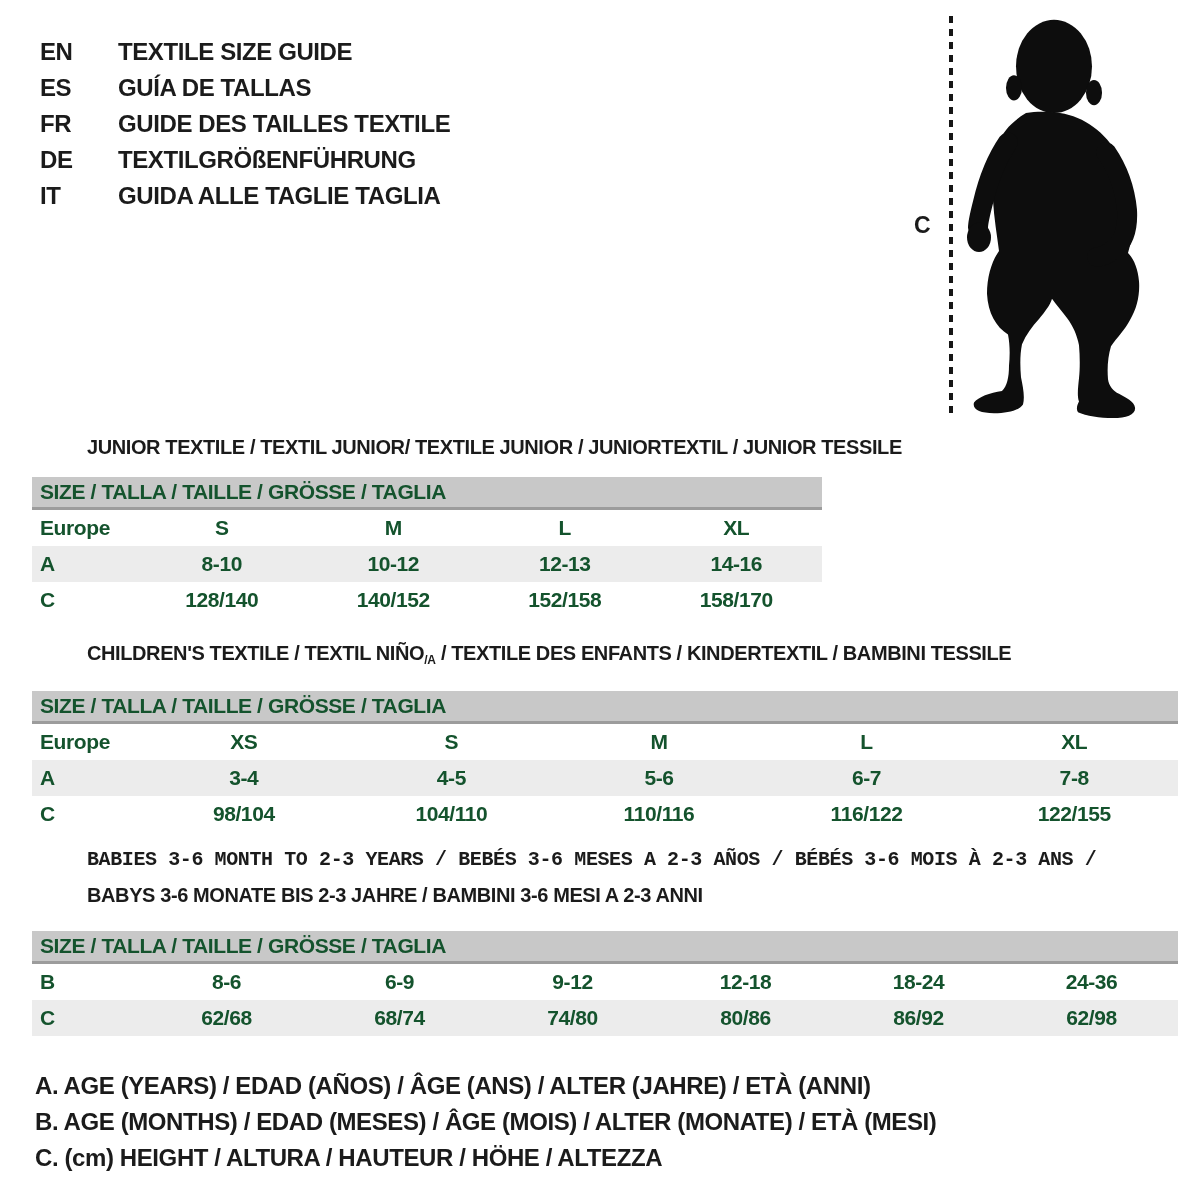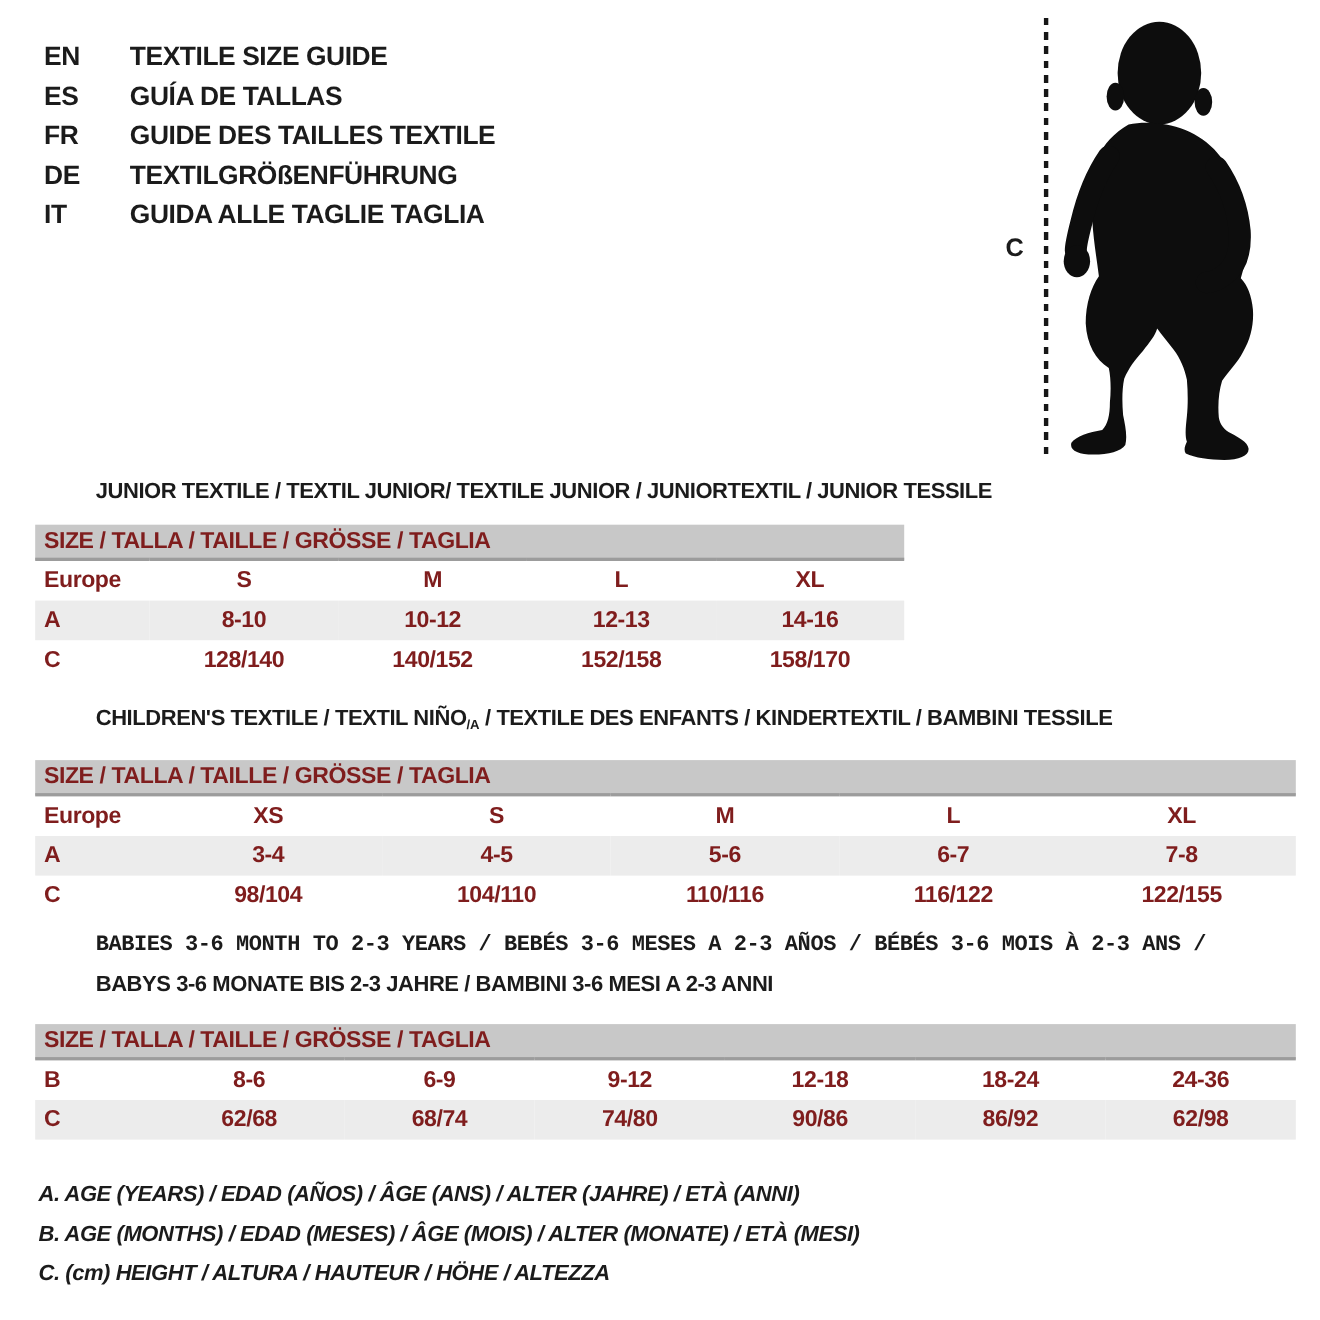--- a/index.html
+++ b/index.html
@@ -18,33 +18,33 @@
     background:repeating-linear-gradient(to bottom,#161616 0px,#161616 7px,transparent 7px,transparent 13px);
   }
   .measure-label{position:absolute;left:914px;top:212px;font-size:23px;}
   .figure-svg{position:absolute;left:958px;top:14px;width:200px;height:408px;}
   
   .sec-title{position:absolute;left:43px;font-size:20px;white-space:nowrap;margin-left:44px;}
   .sub{display:inline-block;font-size:12px;transform:translateY(4px);letter-spacing:-0.2px;}
   
   table.size-table{
     position:absolute;border-collapse:collapse;table-layout:fixed;
-    font-size:21px;font-weight:700;color:#7f1d1d;
+    font-size:21px;font-weight:700;color:#14532d;
   }
   table.size-table td{padding:0;}
   tr.bar td{
     background:#c8c8c8;border-bottom:3px solid #9c9c9c;height:30px;
     text-align:left;padding-left:8px;font-size:21px;
   }
   tr.data-row td{height:36px;text-align:center;}
   tr.data-row td.lab{text-align:left;padding-left:8px;}
   tr.shade td{background:#ececec;}
   
   .notes{position:absolute;left:35px;top:1068px;}
-  .note-line{height:36px;display:flex;align-items:center;font-size:20px;white-space:nowrap;font-style:italic;}
+  .note-line{height:36px;display:flex;align-items:center;font-size:24px;white-space:nowrap;}
 </style>
 </head>
 <body>
 
 <div class="langs">
   <div class="lang-row">
     <span class="lang-code">EN</span>
     <span class="lang-label">TEXTILE SIZE GUIDE</span>
   </div>
   <div class="lang-row">
@@ -190,21 +190,21 @@
     <td>9-12</td>
     <td>12-18</td>
     <td>18-24</td>
     <td>24-36</td>
   </tr>
   <tr class="data-row shade">
     <td class="lab">C</td>
     <td>62/68</td>
     <td>68/74</td>
     <td>74/80</td>
-    <td>90/86</td>
+    <td>80/86</td>
     <td>86/92</td>
     <td>62/98</td>
   </tr>
 </tbody>
   </table>
 
 <div class="notes">
   <div class="note-line">A. AGE (YEARS) / EDAD (AÑOS) / ÂGE (ANS) / ALTER (JAHRE) / ETÀ (ANNI)</div>
   <div class="note-line">B. AGE (MONTHS) / EDAD (MESES) / ÂGE (MOIS) / ALTER (MONATE) / ETÀ (MESI)</div>
   <div class="note-line">C. (cm) HEIGHT / ALTURA / HAUTEUR / HÖHE / ALTEZZA</div>

